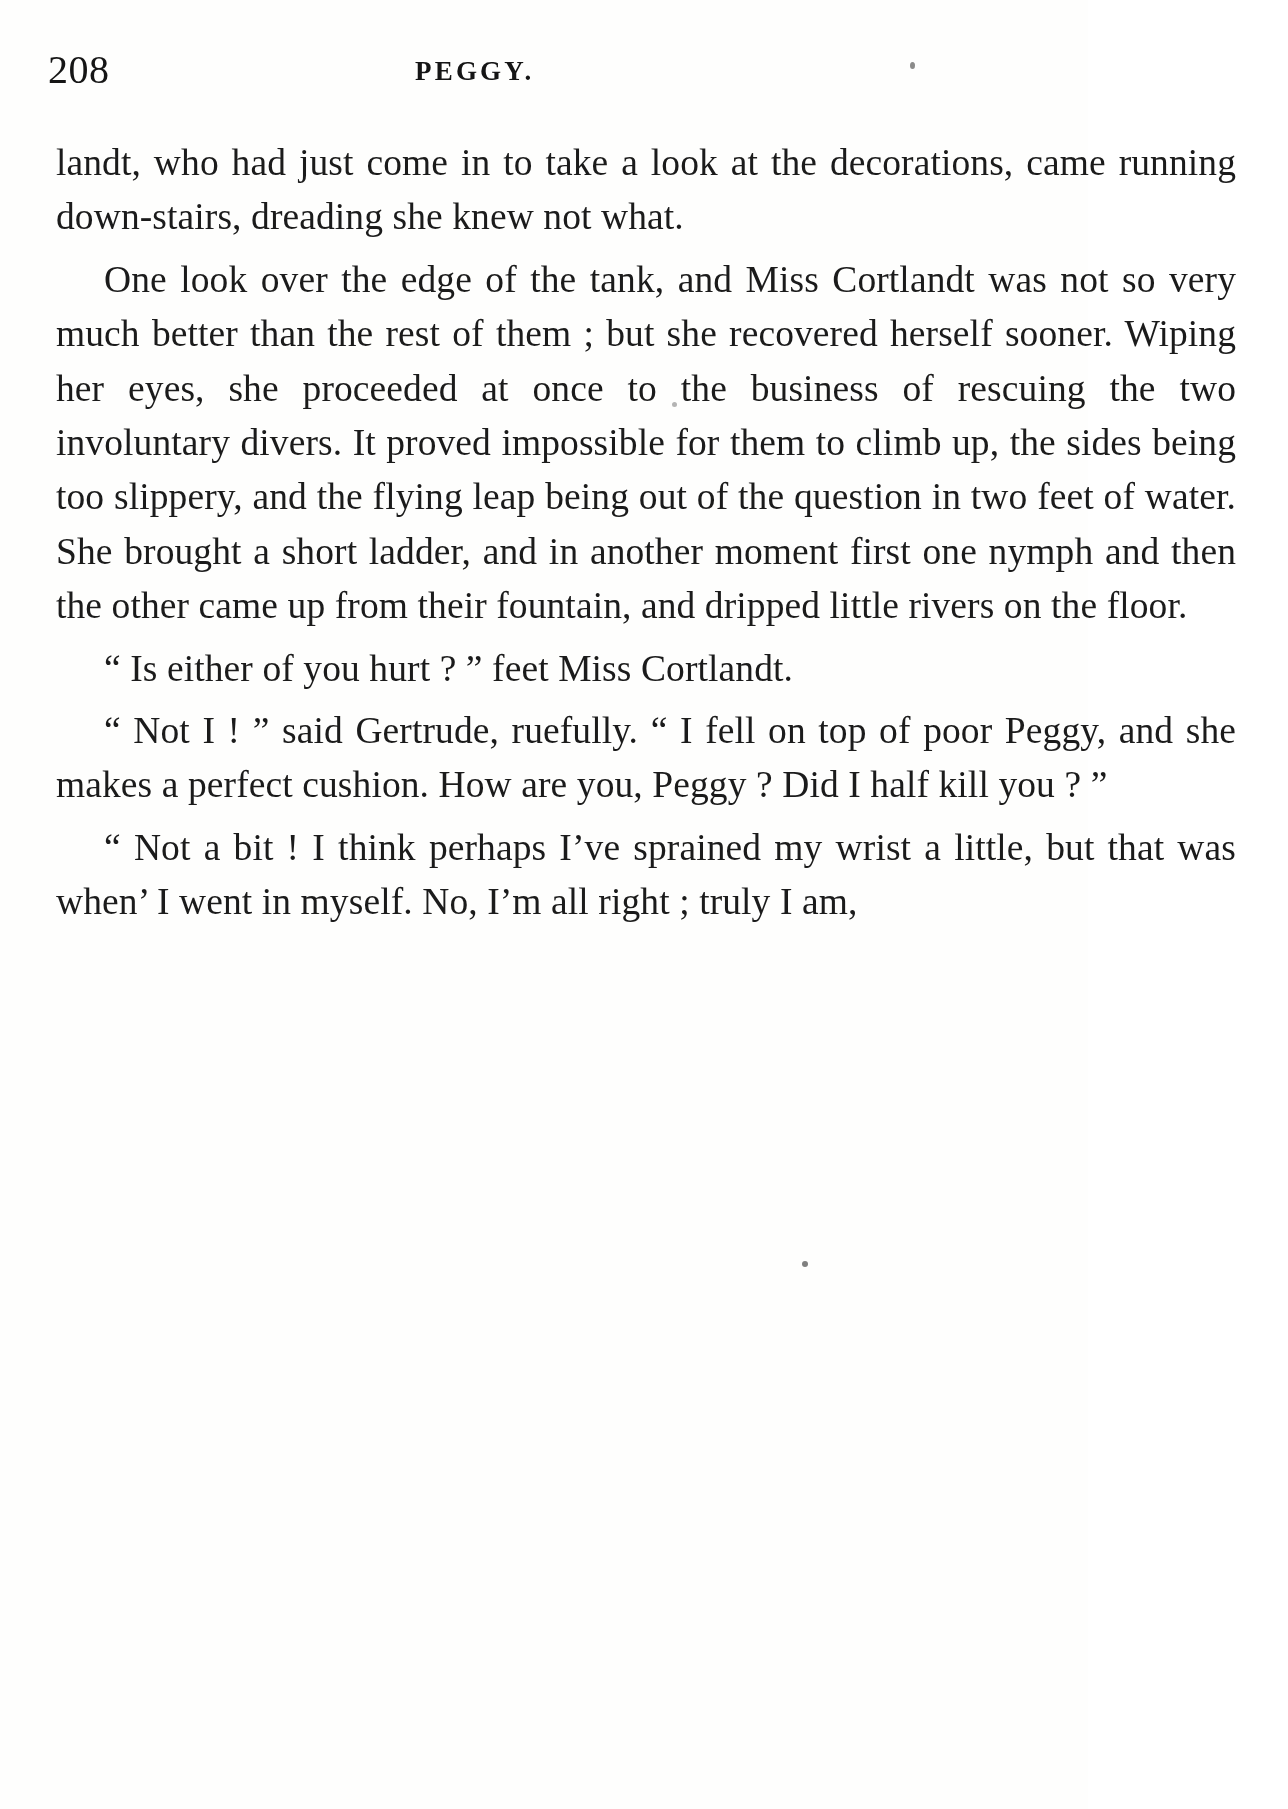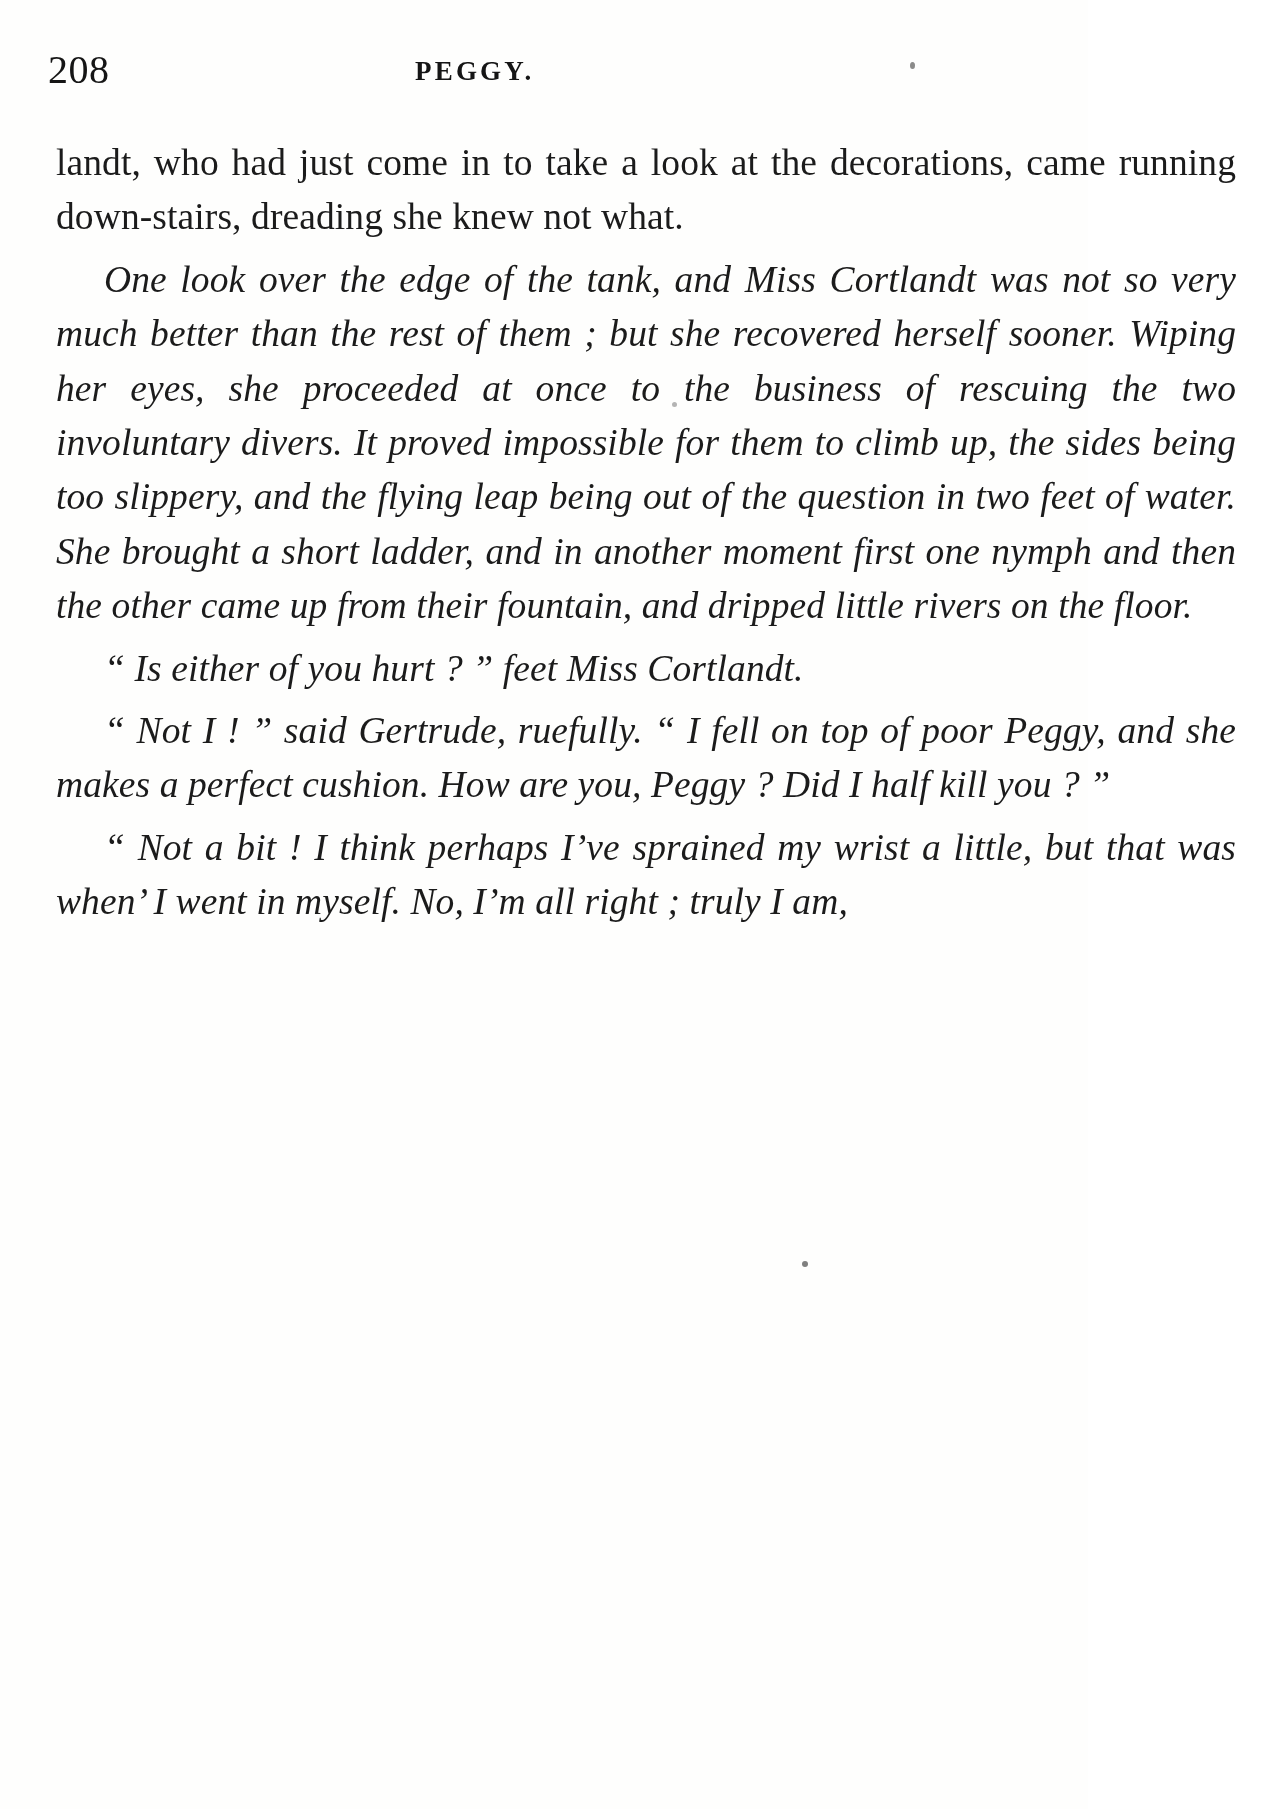--- a/index.html
+++ b/index.html
@@ -61,21 +61,20 @@
     line-height: 54.4px;
     text-align: justify;
     text-indent: 0;
     color: #1b1b1b;
     letter-spacing: 0.1px;
     -webkit-hyphens: none;
     hyphens: none;
   }
   p.indent {
     text-indent: 48px;
-    font-style: italic;
   }
   
   .speck {
     position: absolute;
     background: #2b2b2b;
     border-radius: 50%;
   }
   .speck.s1 { left: 910px; top: 62px; width: 5px; height: 7px; opacity: .55; }
   .speck.s2 { left: 802px; top: 1261px; width: 6px; height: 6px; opacity: .6; }
   .speck.s3 { left: 672px; top: 402px; width: 5px; height: 5px; opacity: .35; }

